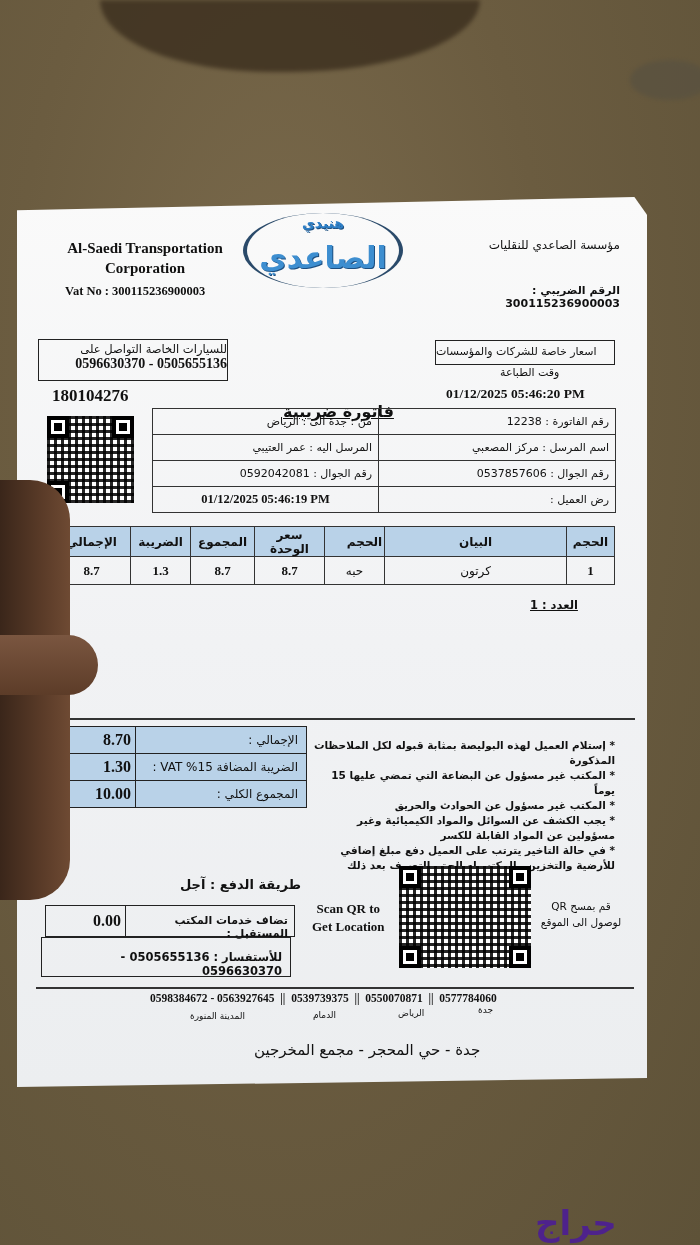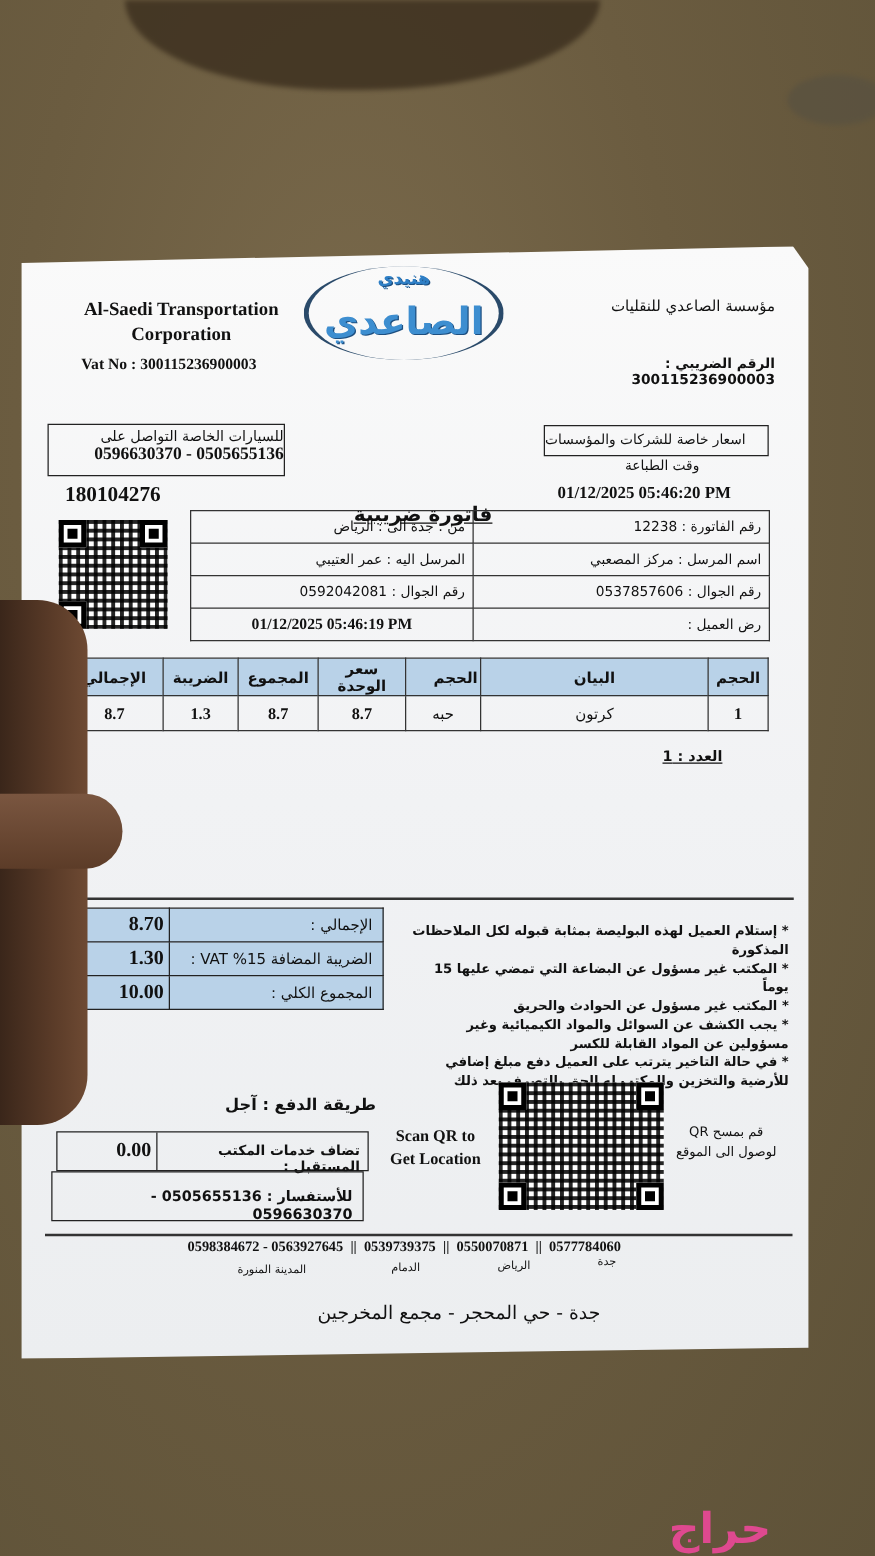--- a/index.html
+++ b/index.html
@@ -43,21 +43,21 @@
   .qr { position:absolute; background-color:#fff;
     background-image:
       linear-gradient(90deg, rgba(0,0,0,.85) 50%, transparent 50%),
       linear-gradient(rgba(0,0,0,.85) 50%, transparent 50%);
     background-size: 7px 9px, 9px 7px;
   }
   .qr .fp { position:absolute; width:22px; height:22px; border:4px solid #000; background:#fff; }
   .qr .fp::after { content:""; position:absolute; left:3px; top:3px; width:8px; height:8px; background:#000; }
   .notes li { list-style:none; font-size:10.5px; line-height:15px; font-weight:bold; }
   .hr { position:absolute; height:2px; background:#333; }
-  .watermark { position:absolute; left:535px; top:1203px; font-family:"DejaVu Sans", sans-serif; font-weight:bold; font-size:34px; color:#ec4899; opacity:.9; direction:rtl; }
+  .watermark { position:absolute; left:535px; top:1203px; font-family:"DejaVu Sans", sans-serif; font-weight:bold; font-size:34px; color:#4c1d95; opacity:.9; direction:rtl; }
 </style>
 </head>
 <body>
 
 <div class="stain"></div>
 <div class="stain2"></div>
 
 <div class="paper"></div>
 
 <div class="abs en-title" style="left:45px;top:238px;width:200px;">
@@ -149,21 +149,21 @@
     <td class="val">1.30</td>
     <td class="lbl">الضريبة المضافة 15% VAT :</td>
   </tr>
   <tr>
     <td class="val">10.00</td>
     <td class="lbl">المجموع الكلي :</td>
   </tr>
 </tbody>
   </table>
 
-<ul class="notes ar abs" style="left:310px;top:738px;width:305px;margin-left:16px;">
+<ul class="notes ar abs" style="left:310px;top:738px;width:305px;">
   <li>* إستلام العميل لهذه البوليصة بمثابة قبوله لكل الملاحظات المذكورة</li>
   <li>* المكتب غير مسؤول عن البضاعة التي تمضي عليها 15 يوماً</li>
   <li>* المكتب غير مسؤول عن الحوادث والحريق</li>
   <li>* يجب الكشف عن السوائل والمواد الكيميائية وغير مسؤولين عن المواد القابلة للكسر</li>
   <li>* في حالة التاخير يترتب على العميل دفع مبلغ إضافي للأرضية والتخزين والمكتب له الحق بالتصرف بعد ذلك</li>
 </ul>
 
 <div class="abs ar" style="left:180px;top:877px;font-size:13px;font-weight:bold;">طريقة الدفع :  آجل</div>
 <div class="box" style="left:45px;top:905px;width:250px;height:32px;display:flex;">
   <div style="width:80px;border-right:1.5px solid #222;font-family:'Liberation Serif',serif;font-weight:bold;font-size:16px;text-align:right;padding:6px 4px 0 0;">0.00</div>

